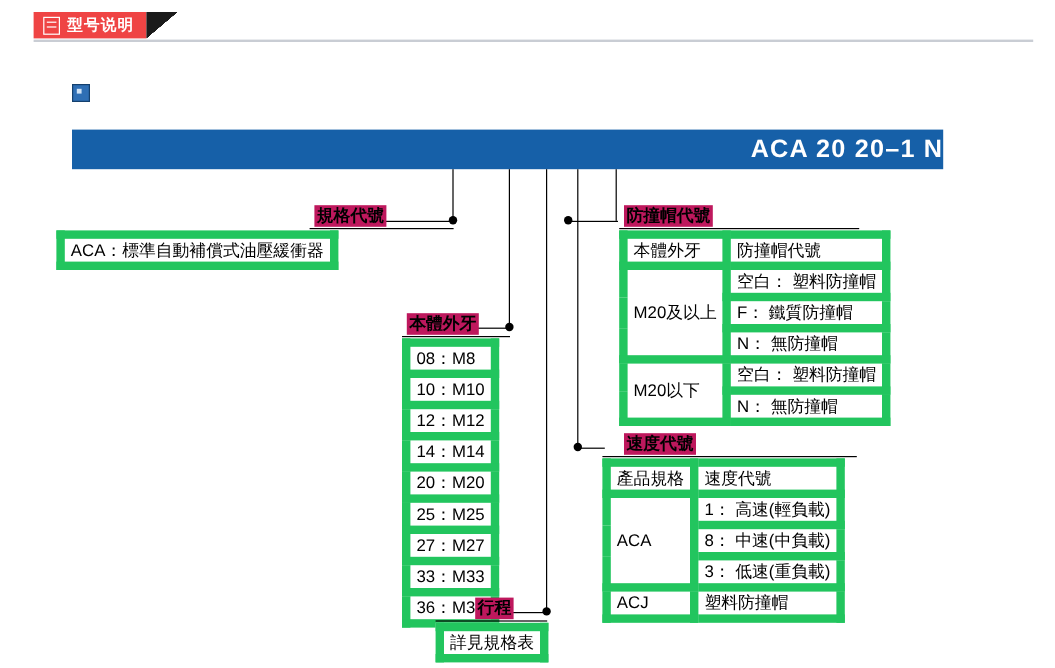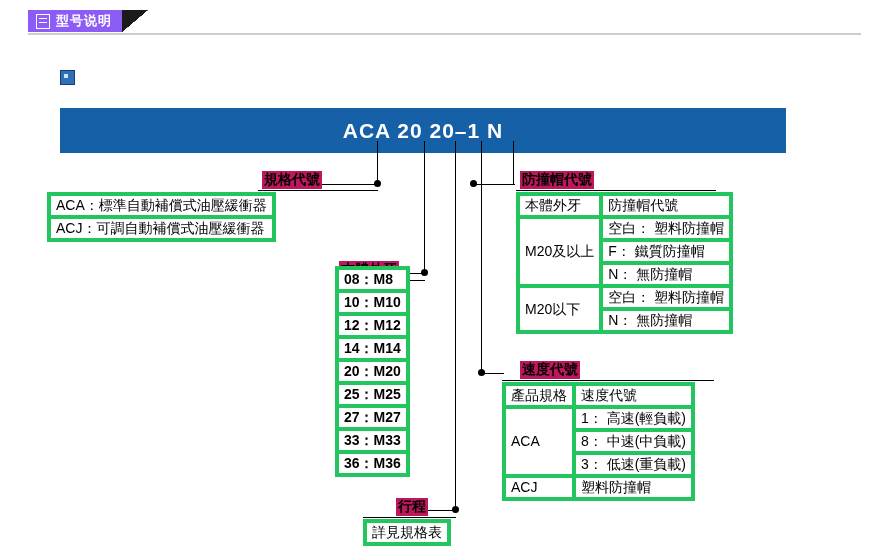--- a/index.html
+++ b/index.html
@@ -19,21 +19,21 @@
   
   .header-bar {
     position: absolute;
     left: 28px;
     top: 10px;
     height: 22px;
     display: flex;
     align-items: stretch;
   }
   .header-tag {
-    background: #8b5cf6;
+    background: #ef4444;
     color: #fff;
     display: flex;
     align-items: center;
     padding: 0 10px 0 8px;
     font-size: 13px;
     font-weight: bold;
     letter-spacing: 1px;
   }
   .header-tag .doc-icon {
     display: inline-block;
@@ -93,43 +93,43 @@
     width: 4px; height: 4px;
     background: #cfe2f5;
   }
 
   
   .code-bar {
     position: absolute;
     left: 60px;
     top: 108px;
     width: 726px;
-    height: 45px;
+    height: 33px;
     background: #1660a8;
     display: flex;
     align-items: center;
-    justify-content: center;
+    justify-content: flex-end;
   }
   .code-bar .code-text {
     color: #ffffff;
     font-size: 21px;
     font-weight: bold;
     letter-spacing: 1px;
     white-space: pre;
   }
 
   
   .tbl {
     position: absolute;
     border-collapse: collapse;
     font-size: 14px;
     background: #fff;
   }
   .tbl td {
-    border: 4px solid #22c55e;
+    border: 7px solid #22c55e;
     padding: 1px 5px;
     white-space: nowrap;
     line-height: 17px;
     vertical-align: middle;
   }
 
   
   .cap {
     position: absolute;
     font-size: 14px;
@@ -207,31 +207,28 @@
 
 <div class="cap" style="left:262px; top:171px;">
   <span>規格代號</span>
 </div>
 <div class="cap-underline" style="left:258px; top:190px; width:120px;"></div>
 <table class="tbl" style="left:47px; top:192px;">
   <tbody>
       <tr>
     <td>ACA：標準自動補償式油壓緩衝器</td>
   </tr>
-  <tr>
-    <td>ACJ：可調自動補償式油壓緩衝器</td>
-  </tr>
 </tbody>
   </table>
 
 <div class="cap" style="left:339px; top:261px;">
   <span>本體外牙</span>
 </div>
 <div class="cap-underline" style="left:335px; top:280px; width:90px;"></div>
-<table class="tbl" style="left:335px; top:266px;font-weight:bold;">
+<table class="tbl" style="left:335px; top:282px;">
   <tbody>
       <tr>
         <td>08：M8</td>
       </tr>
   <tr>
         <td>10：M10</td>
       </tr>
   <tr>
         <td>12：M12</td>
       </tr>

